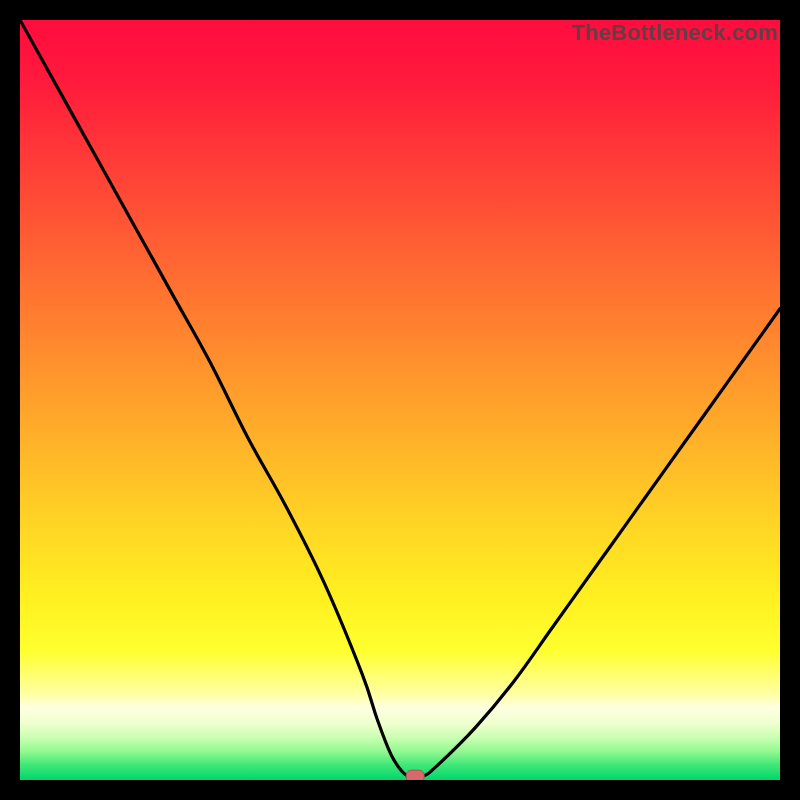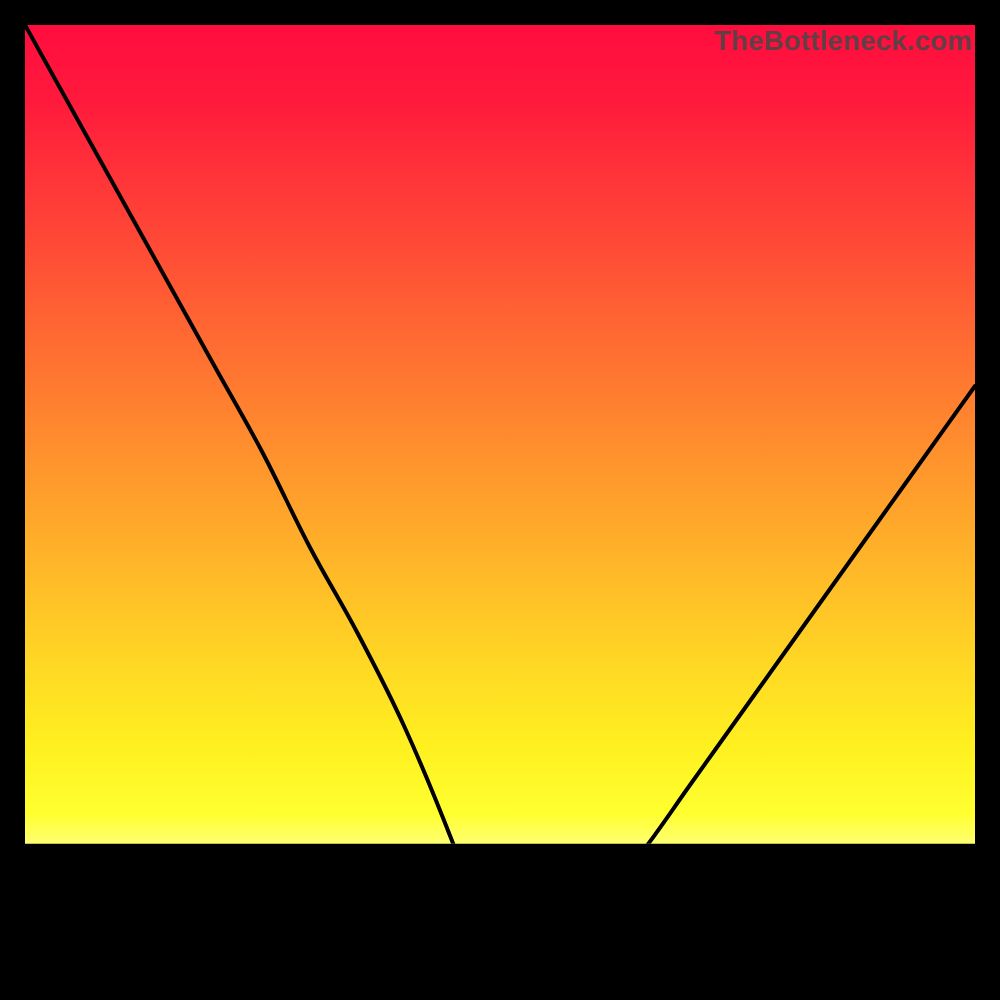--- a/index.html
+++ b/index.html
@@ -15,21 +15,21 @@
     position: relative;
     width: 800px;
     height: 800px;
     background: #000;
   }
   .plot-area {
     position: absolute;
     left: 20px;
     top: 20px;
     width: 760px;
-    height: 655px;
+    height: 760px;
     overflow: hidden;
   }
   .watermark {
     position: absolute;
     top: 0px;
     right: 2px;
     font-size: 22px;
     font-weight: 600;
     color: rgba(70,70,70,0.85);
     letter-spacing: 0.2px;

